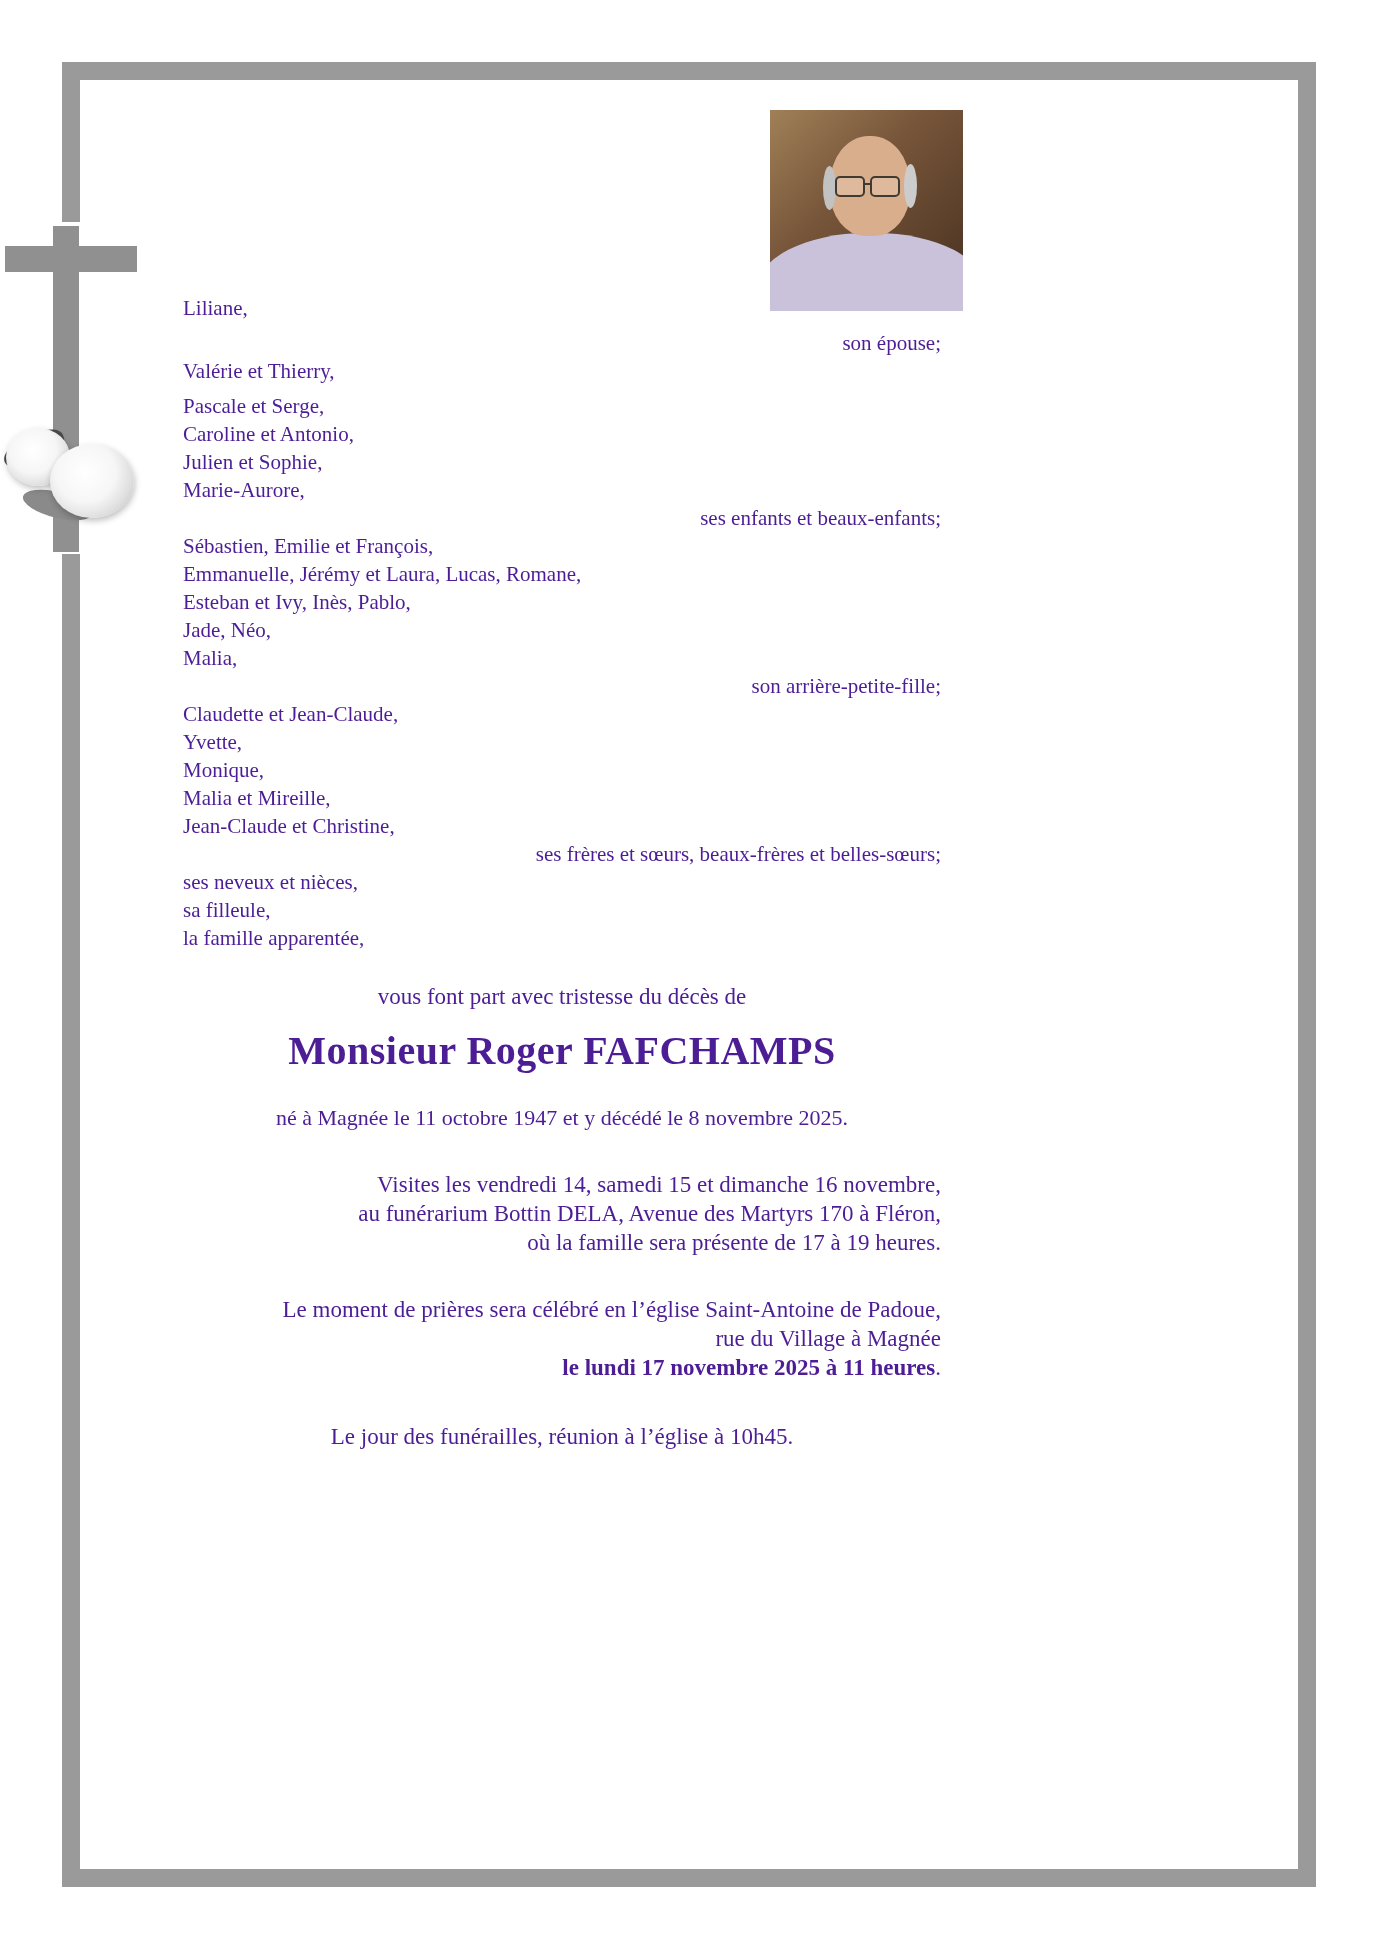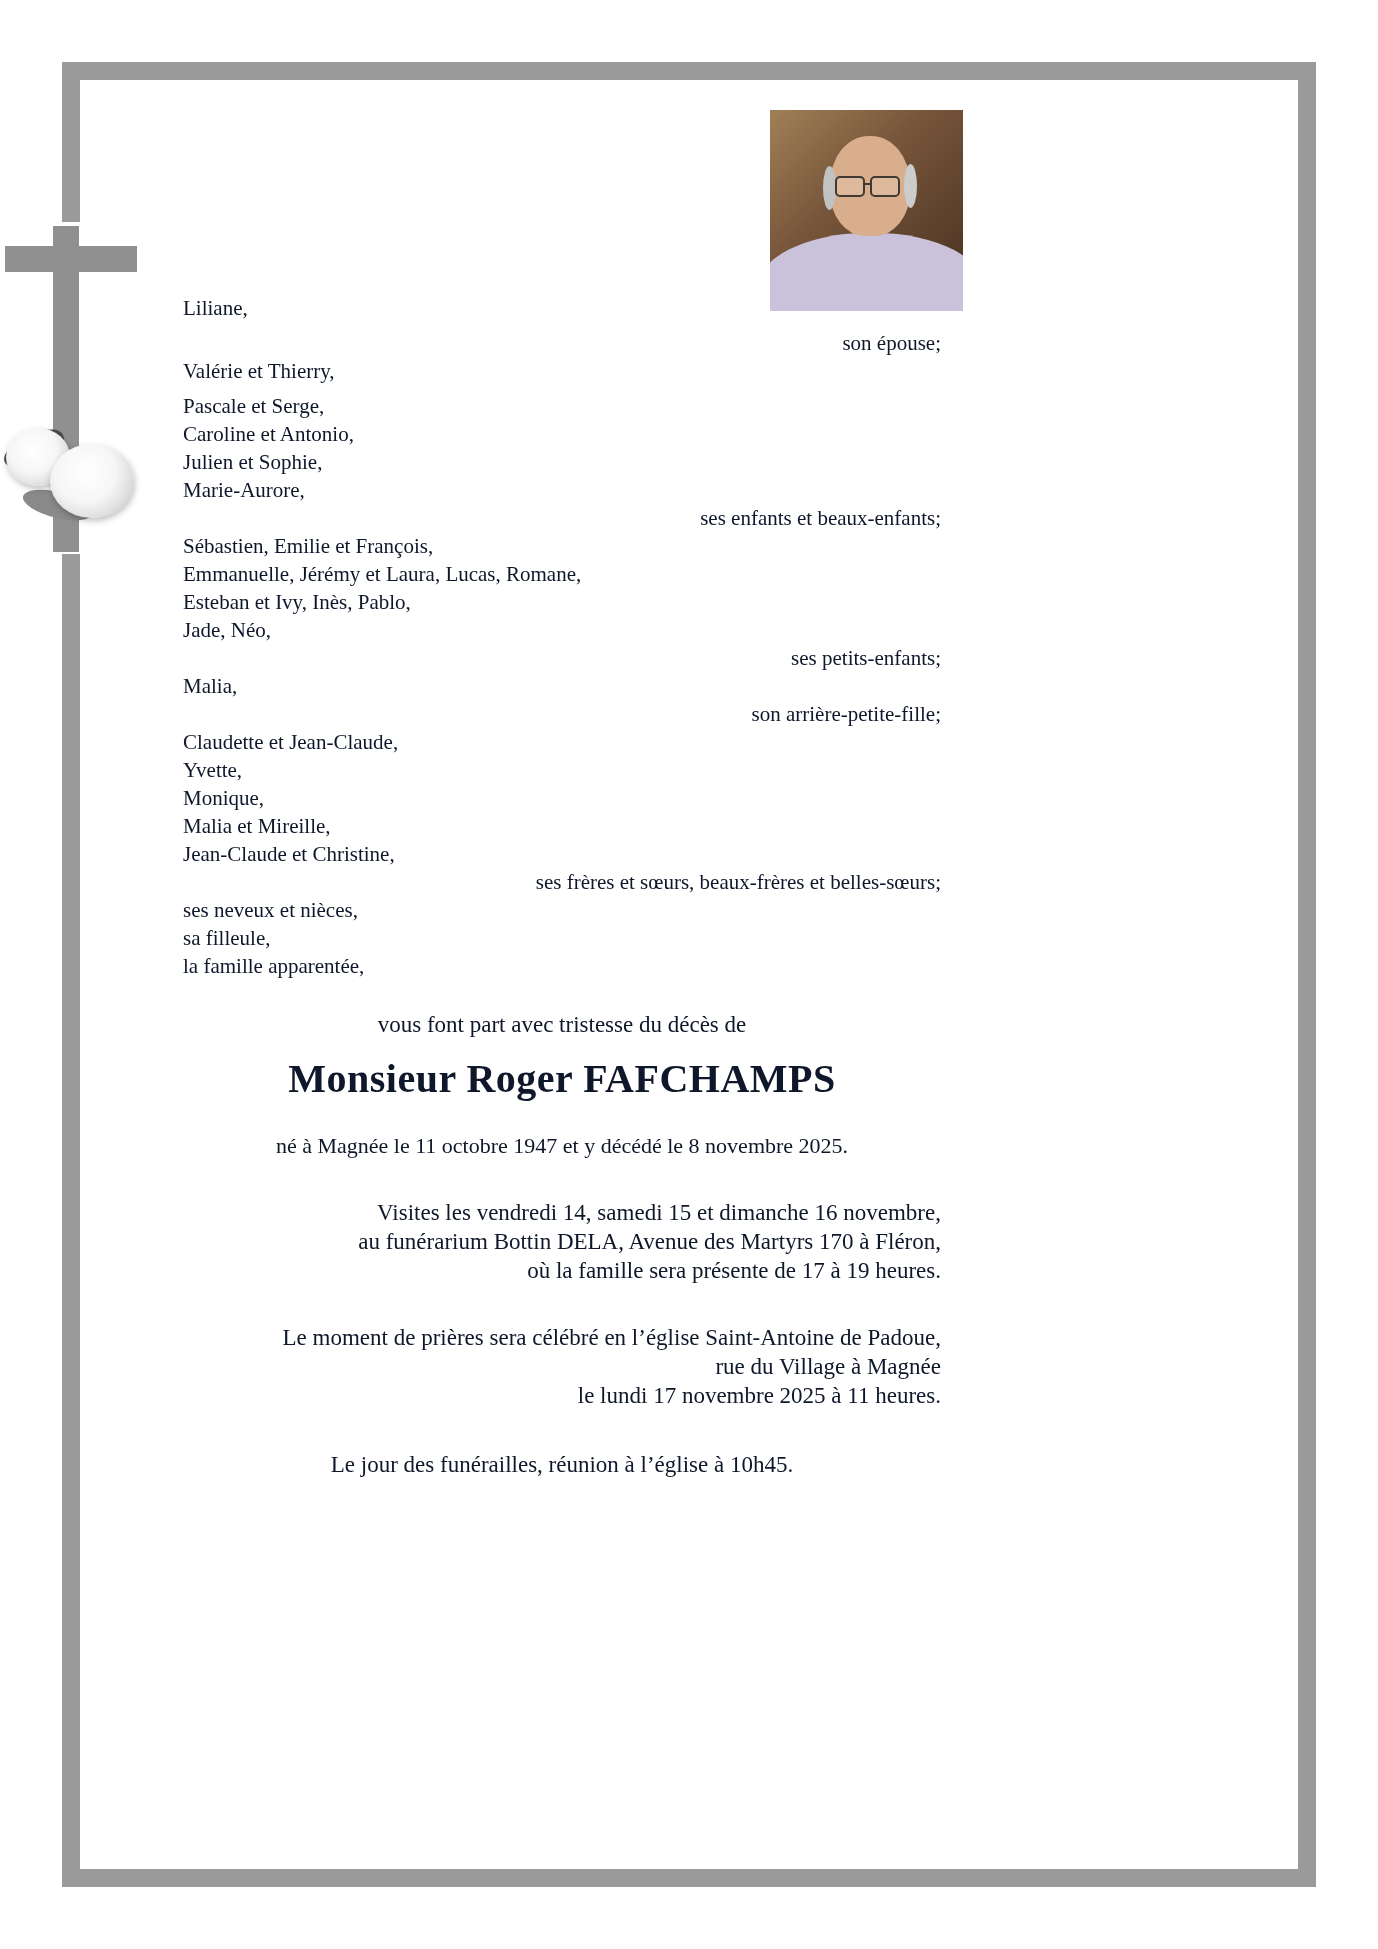--- a/index.html
+++ b/index.html
@@ -1,18 +1,18 @@
 <!DOCTYPE html>
 <html><head>
 <meta charset="utf-8">
 <style>
   html,body { margin:0; padding:0; background:#ffffff; }
   .page {
     position:relative; width:1378px; height:1949px; background:#ffffff;
-    font-family:"Liberation Serif", serif; color:#0f172a; overflow:hidden;
+    font-family:"Liberation Serif", serif; color:#4c1d95; overflow:hidden;
   }
   .frame {
     position:absolute; left:62px; top:62px; width:1254px; height:1825px;
     border:18px solid #9a9a9a; box-sizing:border-box; z-index:1;
   }
 
   
   .photo {
     position:absolute; left:770px; top:110px; width:193px; height:201px;
     overflow:hidden; z-index:2;
@@ -42,21 +42,21 @@
   .content { position:absolute; left:183px; top:294px; width:758px; font-size:21px; z-index:3; }
   .line { line-height:28px; }
   .l { text-align:left; }
   .r { text-align:right; }
   .gap { margin-top:7px; }
   .intro { text-align:center; font-size:23px; margin-top:30px; line-height:30px; }
   .title { text-align:center; font-size:40px; font-weight:bold; margin-top:16px; line-height:46px; letter-spacing:.5px; }
   .dates { text-align:center; font-size:22px; margin-top:30px; line-height:28px; }
   .block { margin-top:38px; text-align:right; font-size:23px; }
   .bline { line-height:29px; }
-  .bold  { font-weight:normal; }
+  .bold  { font-weight:bold; }
   .funeral { margin-top:40px; text-align:center; font-size:23px; line-height:29px; }
 </style>
 </head>
 <body>
 
 <div class="page">
 
   <div class="frame"></div>
 
   <div class="photo">
@@ -84,21 +84,20 @@
     <div class="line l">Valérie et Thierry,</div>
     <div class="line l gap">Pascale et Serge,</div>
     <div class="line l">Caroline et Antonio,</div>
     <div class="line l">Julien et Sophie,</div>
     <div class="line l">Marie-Aurore,</div>
     <div class="line r">ses enfants et beaux-enfants;</div>
     <div class="line l">Sébastien, Emilie et François,</div>
     <div class="line l">Emmanuelle, Jérémy et Laura, Lucas, Romane,</div>
     <div class="line l">Esteban et Ivy, Inès, Pablo,</div>
     <div class="line l">Jade, Néo,</div>
-    <div class="line r">ses petits-enfants;</div>
     <div class="line l">Malia,</div>
     <div class="line r">son arrière-petite-fille;</div>
     <div class="line l">Claudette et Jean-Claude,</div>
     <div class="line l">Yvette,</div>
     <div class="line l">Monique,</div>
     <div class="line l">Malia et Mireille,</div>
     <div class="line l">Jean-Claude et Christine,</div>
     <div class="line r">ses frères et sœurs, beaux-frères et belles-sœurs;</div>
     <div class="line l">ses neveux et nièces,</div>
     <div class="line l">sa filleule,</div>

